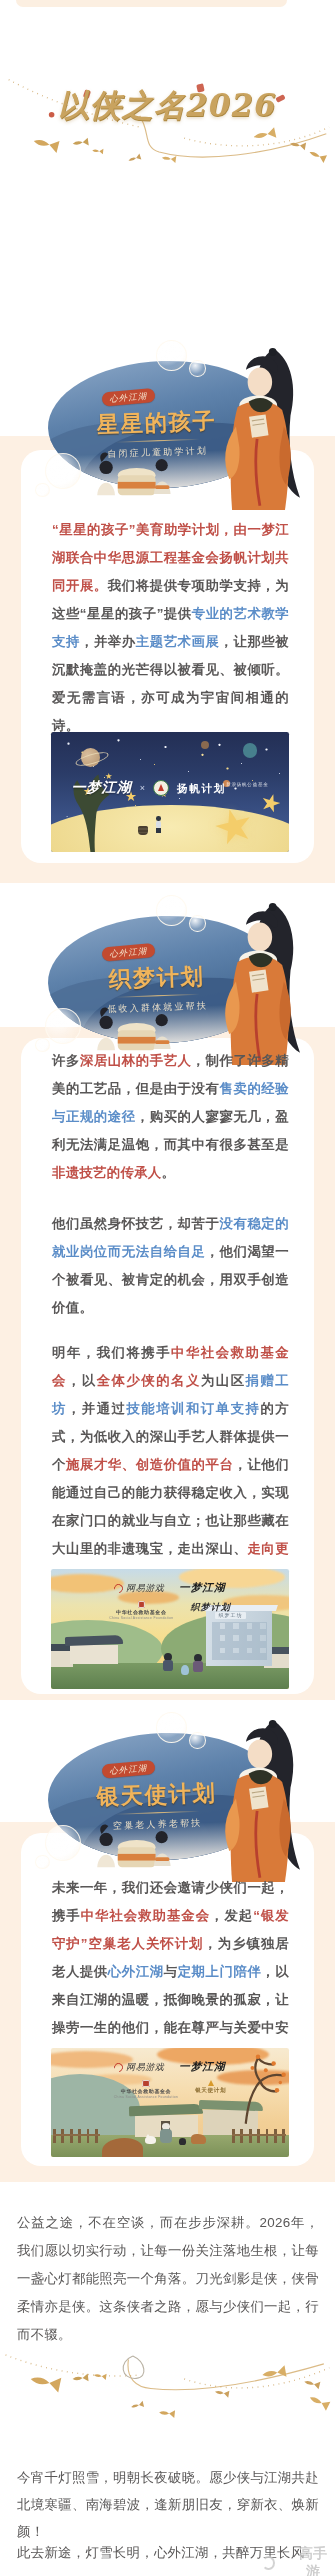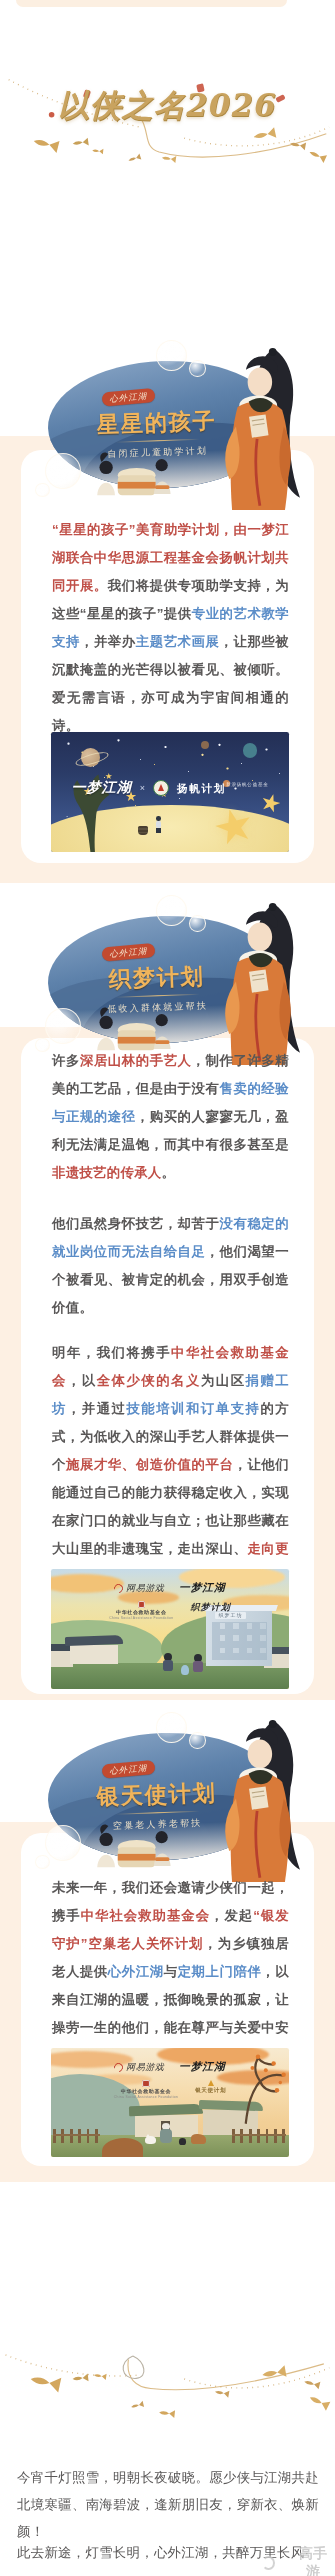--- a/index.html
+++ b/index.html
@@ -504,20 +504,21 @@
           <span class="seal-sub">China Social Assistance Foundation</span>
         </span>
         <span class="plan-gold">
           <span class="gold-tree"></span>
           <span class="plan-tx2">银天使计划</span>
         </span>
       </div>
     </div>
   </section>
 
+  <p class="outro o1"><span class="sg-n">公益之途，不在空谈，而在步步深耕。2026年，我们愿以切实行动，让每一份关注落地生根，让每一盏心灯都能照亮一个角落。刀光剑影是侠，侠骨柔情亦是侠。这条侠者之路，愿与少侠们一起，行而不辍。</span></p>
 
   <svg class="footer-swirl" width="335" height="101" viewBox="0 0 600 180">
     <path d="M10,12 C80,40 170,55 250,48" fill="none" stroke="#caa05e" stroke-width="2.5" stroke-dasharray="1.5 8" opacity=".8"></path>
     <path d="M330,55 C420,85 510,70 590,35" fill="none" stroke="#caa05e" stroke-width="2.5" stroke-dasharray="1.5 8" opacity=".8"></path>
     <path d="M230,20 C225,55 245,70 270,72 C360,82 470,60 580,28" fill="none" stroke="#cfa45f" stroke-width="2" opacity=".75"></path>
     <path d="M238,14 c-26,10 -22,42 6,40 c22,-2 16,-30 -6,-40" fill="none" stroke="#b9b2a4" stroke-width="2"></path>
     <path d="M0,0 q9,-6 18,0 q-9,6 -18,0 z m18,0 l10,-7 l0,14 z" fill="#d3a75e" transform="translate(55,55) rotate(12) scale(1.9)"></path>
     <path d="M0,0 q9,-6 18,0 q-9,6 -18,0 z m18,0 l10,-7 l0,14 z" fill="#c8a058" transform="translate(130,55) rotate(-6)"></path>
     <path d="M0,0 q9,-6 18,0 q-9,6 -18,0 z m18,0 l10,-7 l0,14 z" fill="#d3a75e" transform="translate(168,48) rotate(8) scale(.8)"></path>
     <path d="M0,0 q9,-6 18,0 q-9,6 -18,0 z m18,0 l10,-7 l0,14 z" fill="#d8ae66" transform="translate(470,48) rotate(-10) scale(1.5)"></path>

